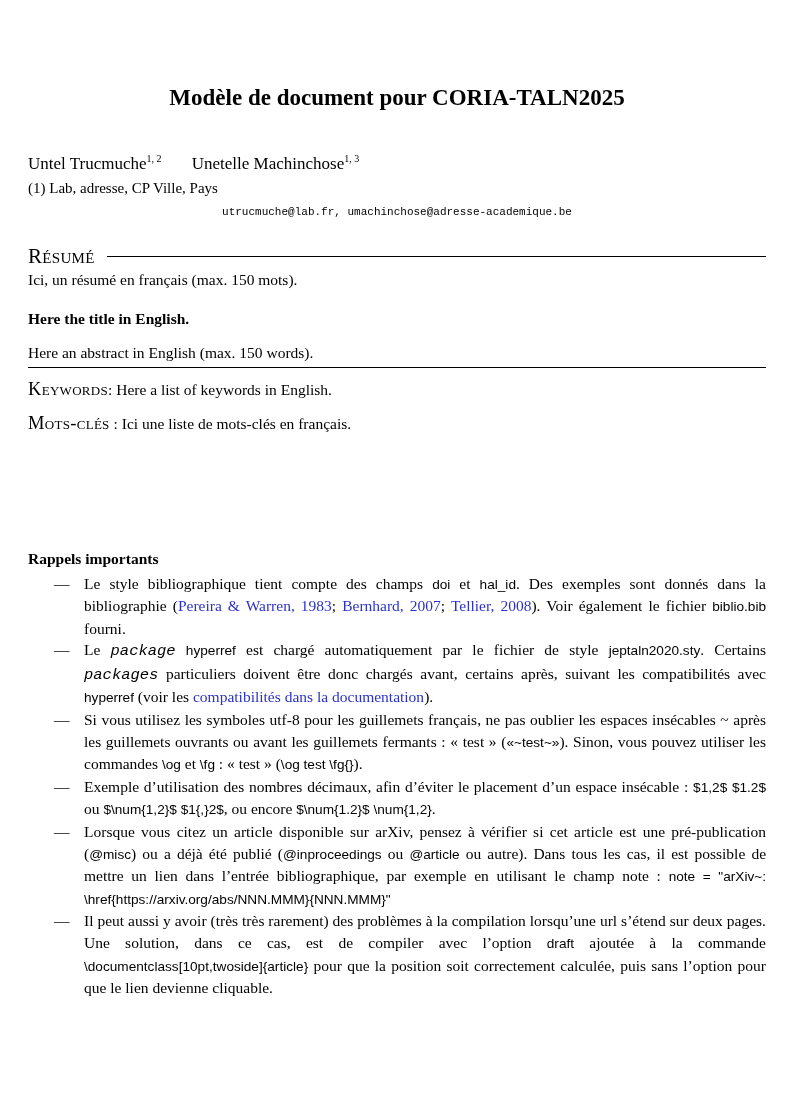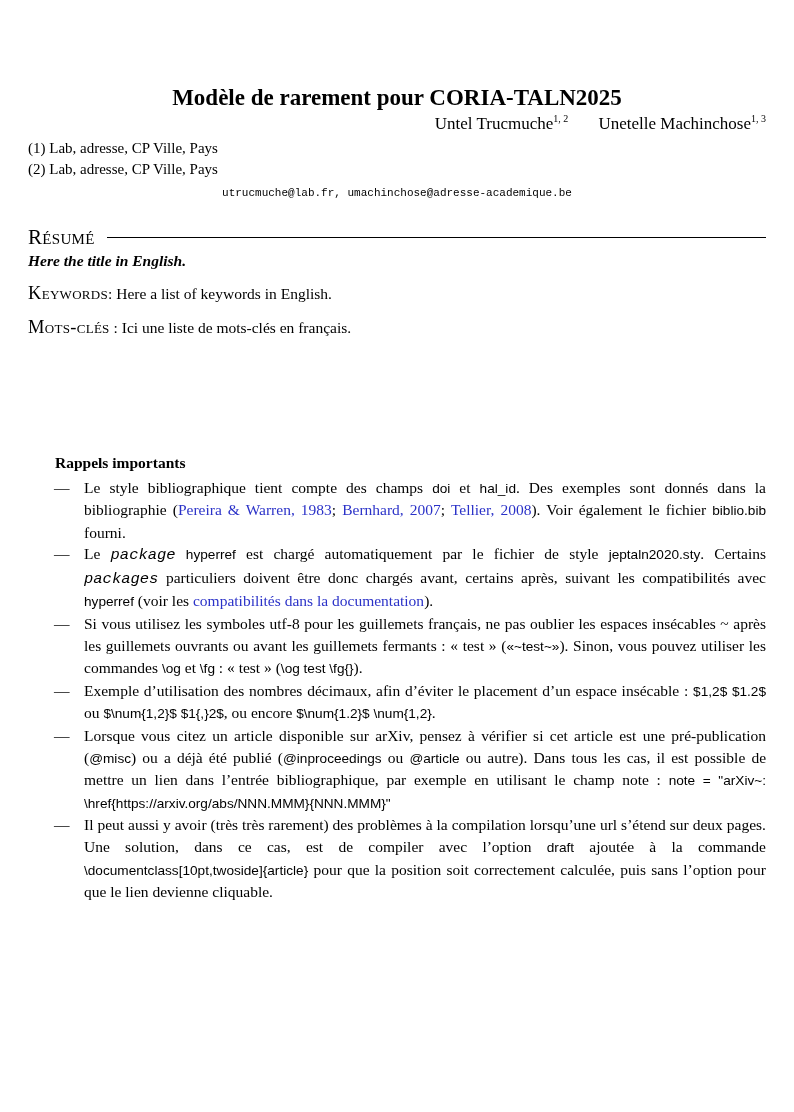--- a/index.html
+++ b/index.html
@@ -15,21 +15,22 @@
   .page { padding: 84px 28px 18px 28px; }
 
   .title {
     text-align: center;
     font-size: 23px;
     font-weight: bold;
     line-height: 1.25;
   }
 
   .authors {
-    text-align: right;
+    text-align: left;
+    margin-top: 40px;
     font-size: 17px;
     line-height: 1.3;
   }
   .author + .author { margin-left: 26px; }
   .authors sup { font-size: 10px; vertical-align: super; }
 
   .affiliations { margin-top: 2px; }
   .affil {
     font-size: 15px;
     line-height: 21px;
@@ -52,38 +53,37 @@
     line-height: 24px;
   }
   .hrule {
     flex: 1;
     border-top: 1.4px solid #000;
     margin-left: 12px;
     margin-top: 2px;
   }
 
   .sec-body { margin-top: 1px; line-height: 22px; }
-  .abstract-title { font-weight: bold; margin-top: 1px; line-height: 22px; font-style: italic; }
+  .abstract-title { font-weight: bold; margin-top: 17px; line-height: 22px; }
   .abstract-body {
     margin-top: 12px;
     line-height: 22px;
     border-bottom: 1.4px solid #000;
     padding-bottom: 3px;
   }
 
   .kw-line { margin-top: 9px; line-height: 24px; }
   .kw-line .sc { font-size: 18.5px; }
 
   .spacer { height: 112px; }
 
   .reminders-heading {
     font-weight: bold;
     font-size: 15.5px;
     line-height: 22px;
-    margin-left: 27px;
   }
 
   .list { margin-left: 26px; margin-top: 3px; }
   .list-item { display: flex; }
   .dash { flex: none; width: 30px; line-height: 21.6px; }
   .item-text {
     flex: 1;
     text-align: justify;
     line-height: 21.6px;
     overflow-wrap: break-word;
@@ -92,43 +92,44 @@
     font-family: Liberation Sans, sans-serif;
     font-size: 0.88em;
   }
   .seg-it { font-style: italic; font-family: Liberation Mono, monospace; }
 </style>
 </head>
 <body>
 
 <div class="page">
 
-  <h1 class="title">Modèle de rarement pour CORIA-TALN2025</h1>
+  <h1 class="title">Modèle de document pour CORIA-TALN2025</h1>
 
   <div class="authors">
     <span class="author"><span>Untel Trucmuche</span><sup>1, 2</sup></span>
     <span class="author"><span>Unetelle Machinchose</span><sup>1, 3</sup></span>
   </div>
 
   <div class="affiliations">
     <div class="affil">(1) Lab, adresse, CP Ville, Pays</div>
-    <div class="affil">(2) Lab, adresse, CP Ville, Pays</div>
   </div>
 
   <div class="emails">utrucmuche@lab.fr, umachinchose@adresse-academique.be</div>
 
   <section>
     <div class="sec-head resume">
       <span class="sc">Résumé</span>
       <span class="hrule"></span>
     </div>
+    <p class="sec-body">Ici, un résumé en français (max. 150 mots).</p>
   </section>
 
   <section>
     <p class="abstract-title">Here the title in English.</p>
+    <p class="abstract-body">Here an abstract in English (max. 150 words).</p>
   </section>
 
   <p class="kw-line">
     <span class="sc">Keywords</span><span>: </span><span>Here a list of keywords in English.</span>
   </p>
 
   <p class="kw-line">
     <span class="sc">Mots-clés</span><span> : </span><span>Ici une liste de mots-clés en français.</span>
   </p>
 

